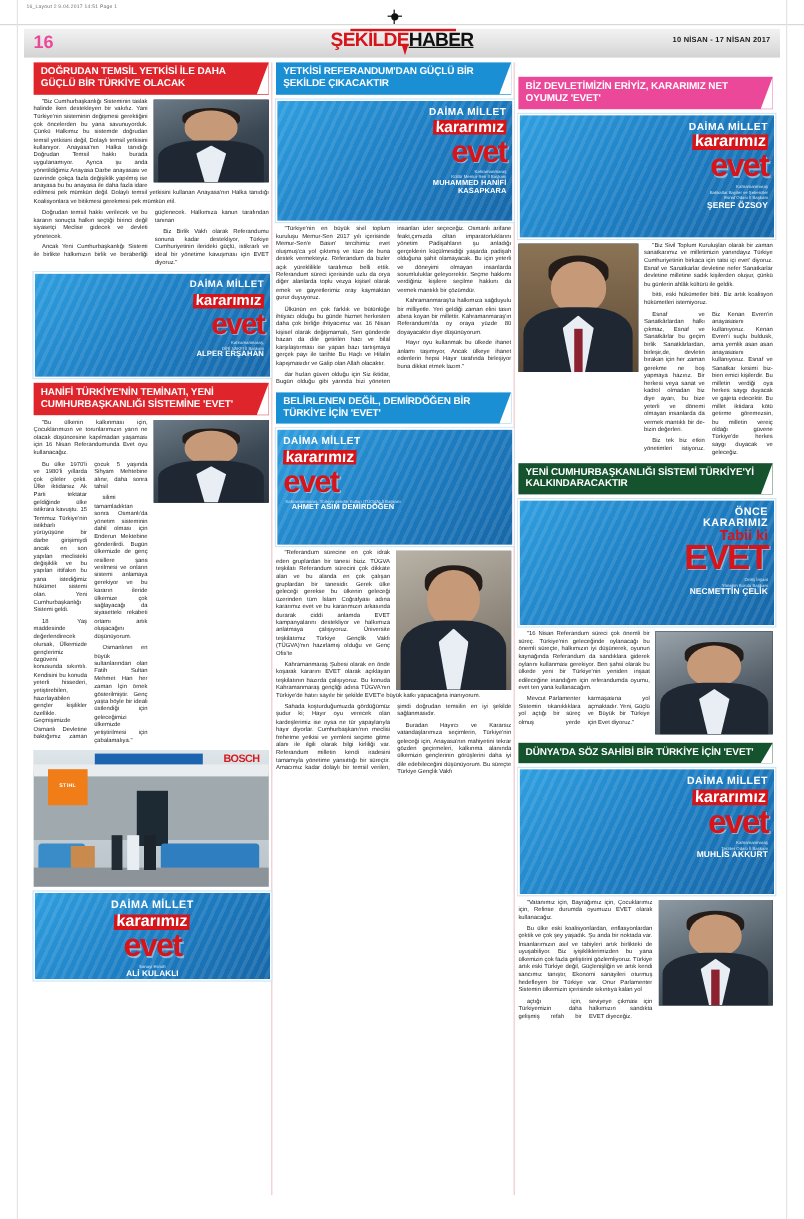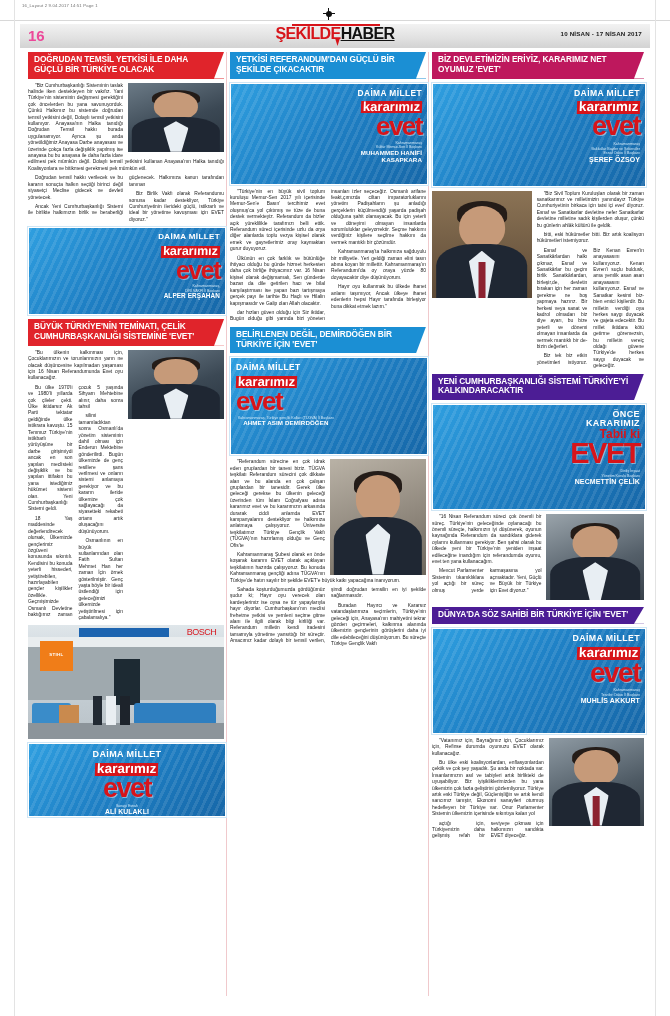--- a/index.html
+++ b/index.html
@@ -39,22 +39,22 @@
   .colrule{position:absolute;top:52px;bottom:20px;width:1px;background:#f0c9cc;}
   .r1{left:226px;} .r2{left:428px;}
 
   
   .banner{position:relative;padding:3px 6px 4px 6px;color:#fff;font-size:8.3px;font-weight:bold;
           line-height:9.8px;letter-spacing:-.1px;margin-bottom:4px;}
   .banner:after{content:"";position:absolute;right:-0px;top:0;width:10px;height:100%;
                 background:#fff;clip-path:polygon(100% 0,100% 100%,0 100%);}
   .b-red{background:#e0242b;}
   .b-blue{background:#1b8fd4;}
-  .b-maroon{background:#be185d;}
-  .b-orange{background:#4c1d95;}
+  .b-maroon{background:#ec4899;margin-top:12px;}
+  .b-orange{background:#14532d;}
 
   
   .poster{position:relative;width:100%;background:
           repeating-linear-gradient(115deg,rgba(255,255,255,.10) 0 3px,rgba(255,255,255,0) 3px 7px),
           linear-gradient(135deg,#2f9fe0 0%,#1e7fc4 48%,#1667a8 100%);
           border:1px solid #ffffff;box-shadow:0 0 0 1px #cfe6f5;overflow:hidden;}
   .poster-in{position:relative;display:flex;}
   .poster-photo{position:relative;flex:0 0 44%;align-self:flex-end;}
   .poster-txt{flex:1 1 auto;padding:5px 5px 5px 2px;text-align:right;}
   .daima{color:#fff;font-weight:bold;letter-spacing:.4px;line-height:1;}
@@ -89,21 +89,21 @@
   .figR{float:right;width:49%;margin:0 0 3px 5px;}
   .figL{float:left;width:49%;margin:0 0 3px 0;margin-right:5px;}
   .photo{position:relative;width:100%;padding-bottom:72%;background:#3a4652;overflow:hidden;border:0;}
   .photo .inner{position:absolute;inset:0;}
 
   
   .store{position:relative;width:100%;padding-bottom:58%;overflow:hidden;background:#cfd6da;}
   .store .sky{position:absolute;inset:0;background:linear-gradient(180deg,#dfe6ea 0%,#c9d2d8 40%,#b9c2c8 100%);}
   .store .facade{position:absolute;left:0;right:0;top:16%;height:50%;background:#9fa9ae;}
   .store .awn{position:absolute;left:0;right:0;top:10%;height:9%;background:#e9edef;}
-  .store .bosch{position:absolute;right:4%;top:1%;font-size:9px;font-weight:normal;color:#d71920;letter-spacing:-.5px;}
+  .store .bosch{position:absolute;right:4%;top:1%;font-size:9px;font-weight:bold;color:#d71920;letter-spacing:-.5px;}
   .store .stihl{position:absolute;left:6%;top:14%;width:17%;height:26%;background:#f07d18;}
   .store .stihl span{position:absolute;left:50%;top:42%;transform:translate(-50%,-50%);
                      color:#fff;font-size:4.4px;font-weight:bold;letter-spacing:.3px;}
   .store .sign{position:absolute;left:26%;top:2%;width:46%;height:10%;background:#1c64b0;}
   .store .door{position:absolute;left:44%;top:30%;width:13%;height:40%;background:#1d2a33;}
   .store .tarp{position:absolute;right:4%;bottom:12%;width:42%;height:20%;background:#2f7fc0;border-radius:3px;}
   .store .tarp2{position:absolute;left:2%;bottom:10%;width:20%;height:22%;background:#3a8cc9;border-radius:3px;}
   .store .ground{position:absolute;left:0;right:0;bottom:0;height:14%;background:#8c949a;}
   .store .p1,.store .p2,.store .p3{position:absolute;bottom:12%;width:5%;height:26%;}
   .store .p1{left:33%;background:#222a33;}
@@ -186,21 +186,21 @@
           <div class="evet" style="font-size:25px;">evet</div>
           <div class="p-role" style="white-space:pre-line;">Kahramanmaraş,
 DİRİ VAKFI İl Başkanı</div>
           <div class="p-name" style="font-size:6.4px;">ALPER ERŞAHAN</div>
         </div>
       </div>
     </div>
 
     <div class="sep"></div>
 
-    <div class="banner b-red">BÜYÜK TÜRKİYE'NİN TEMİNATI, ÇELİK CUMHURBAŞKANLIĞI SİSTEMİNE 'EVET'</div>
+    <div class="banner b-red">HANİFİ TÜRKİYE'NİN TEMİNATI, YENİ CUMHURBAŞKANLIĞI SİSTEMİNE 'EVET'</div>
 
     <div class="textwrap">
       <div class="figR">
         <div class="photo office">
           <div class="inner face">
             <div class="bg"></div>
               <div class="hair"></div>
               <div class="head"></div>
             <div class="body"></div>
               <div class="shirt"></div>

